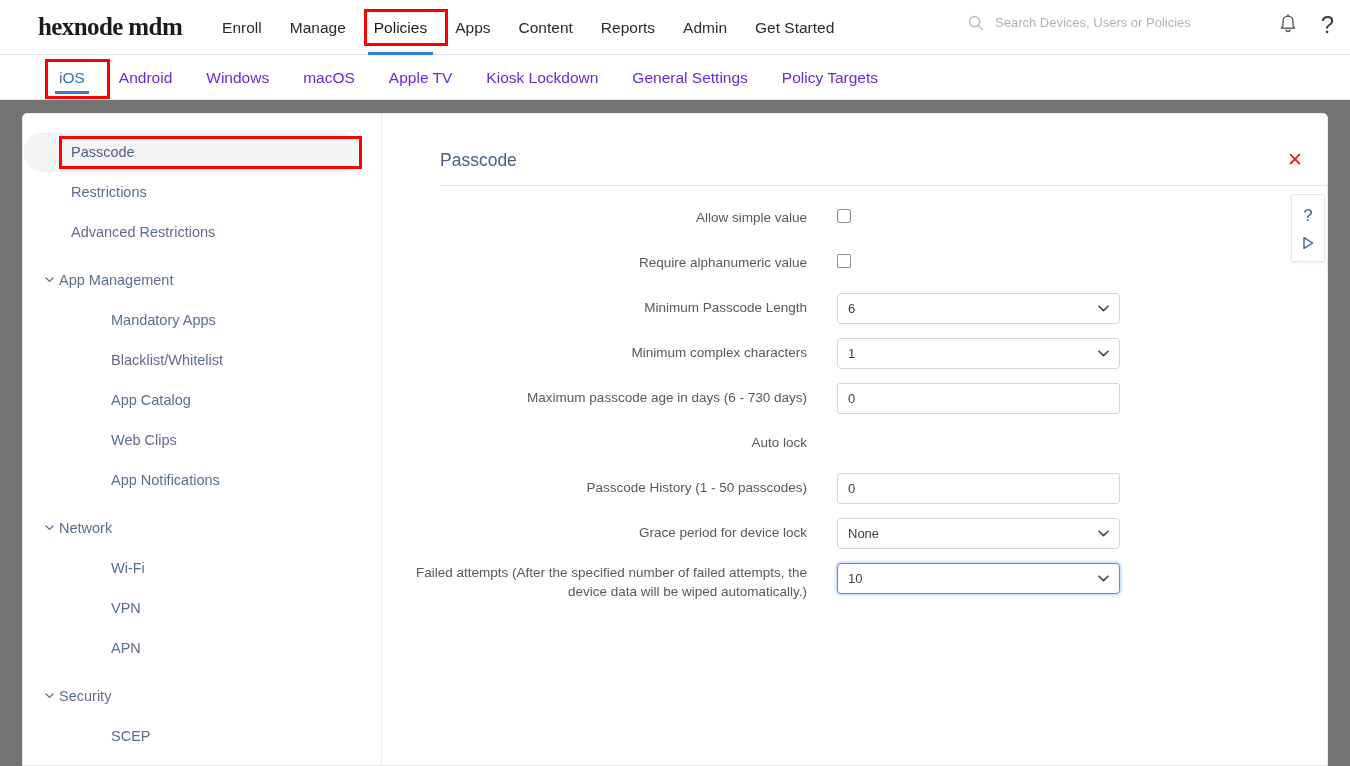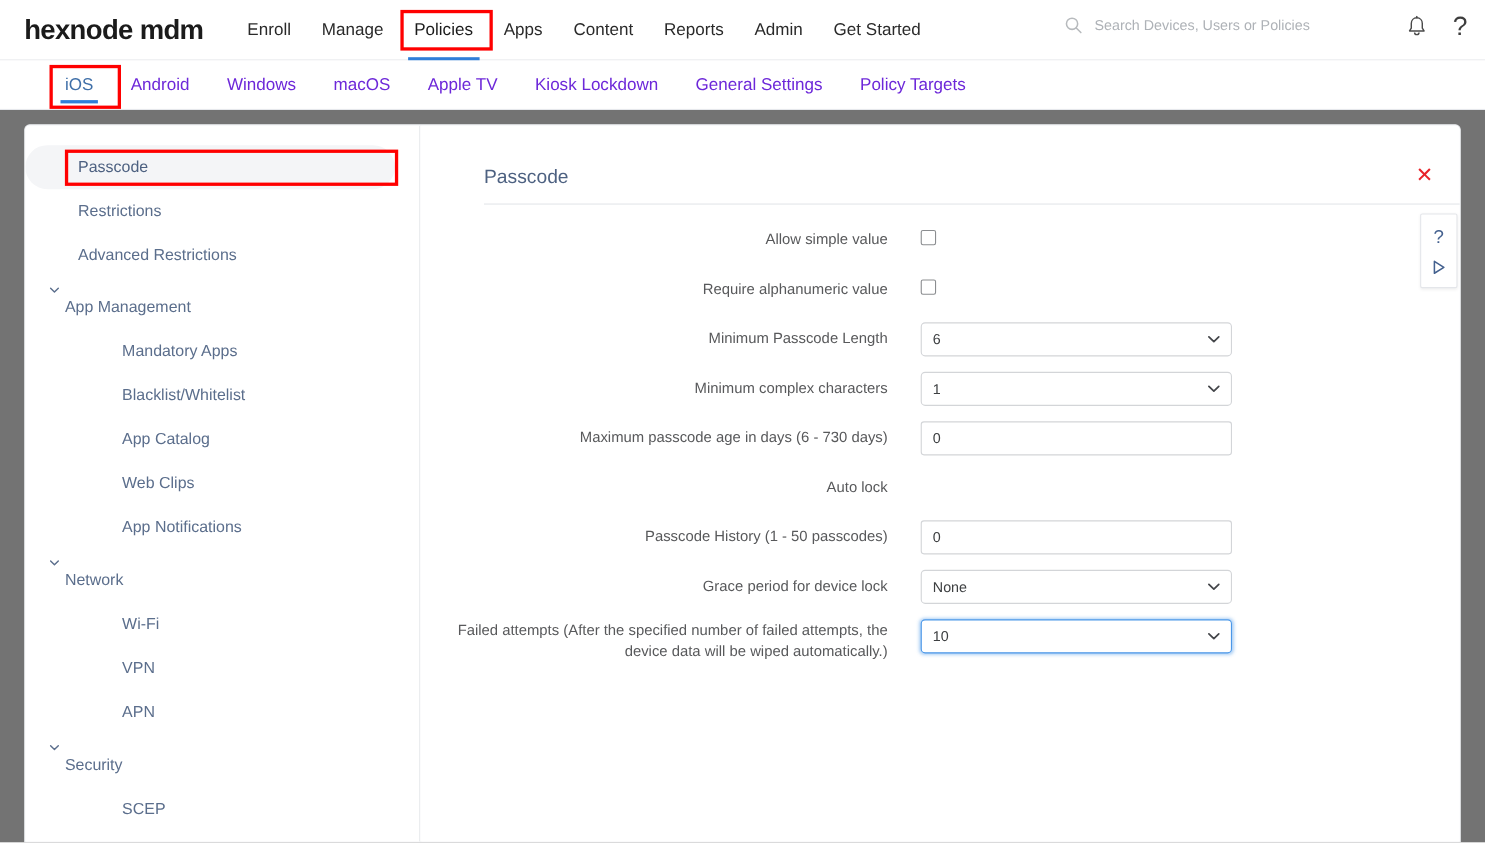--- a/index.html
+++ b/index.html
@@ -23,27 +23,27 @@
   .topbar {
     position: absolute;
     top: 0; left: 0;
     width: 1350px; height: 55px;
     background: #ffffff;
     border-bottom: 1px solid #e6e8ec;
     display: flex;
     align-items: center;
   }
   .brand {
-    margin-left: 22px;
+    margin-left: 38px;
     font-size: 25px;
     font-weight: bold;
     letter-spacing: -0.6px;
     color: #1b1b1b;
     white-space: nowrap;
-    font-family: Liberation Sans, sans-serif;
+    font-family: Liberation Serif, serif;
   }
   .mainnav {
     display: flex;
     align-items: center;
     margin-left: 26px;
     height: 55px;
   }
   .mainnav-item {
     position: relative;
     font-size: 15.5px;
@@ -180,21 +180,21 @@
     color: #4d6181;
   }
   .side-group {
     font-size: 14.5px;
     color: #5b6e8c;
     height: 40px;
     line-height: 40px;
     padding-left: 22px;
     cursor: pointer;
     display: flex;
-    align-items: flex-start;
+    align-items: center;
     white-space: nowrap;
     margin-top: 8px;
   }
   .chev {
     display: inline-block;
     width: 9px; height: 9px;
     margin-right: 5px;
     position: relative;
     top: -1px;
     flex: none;

